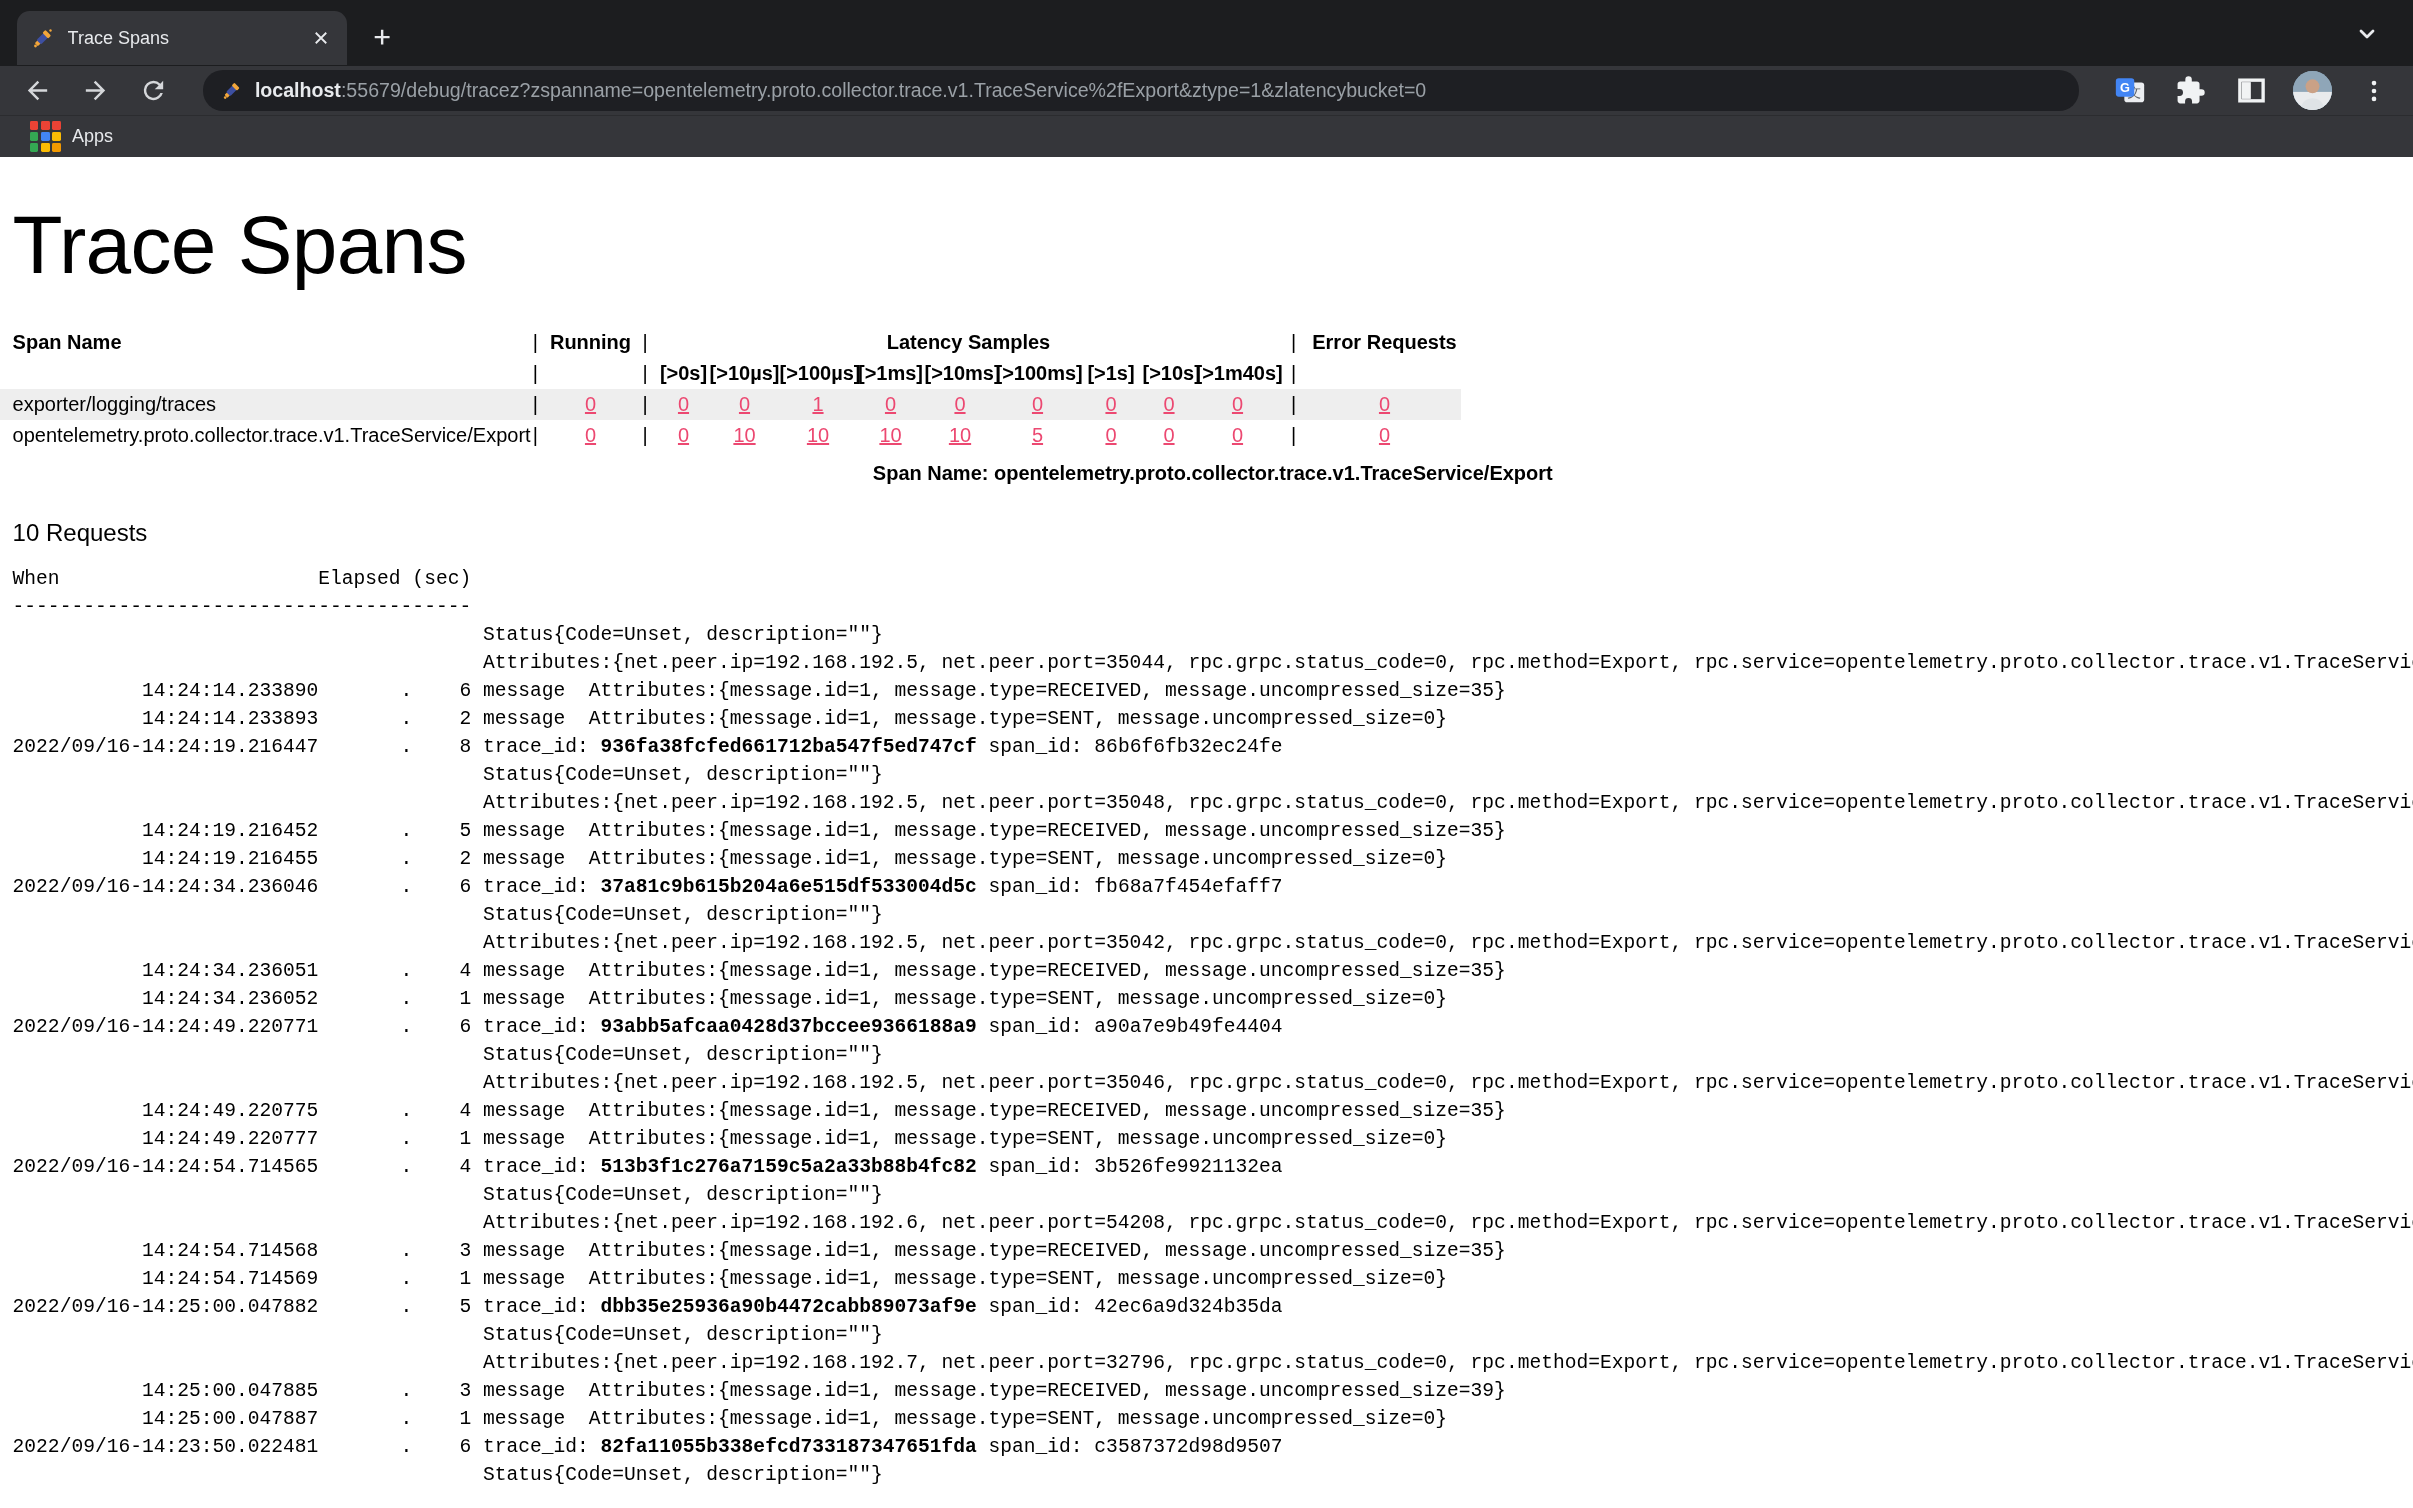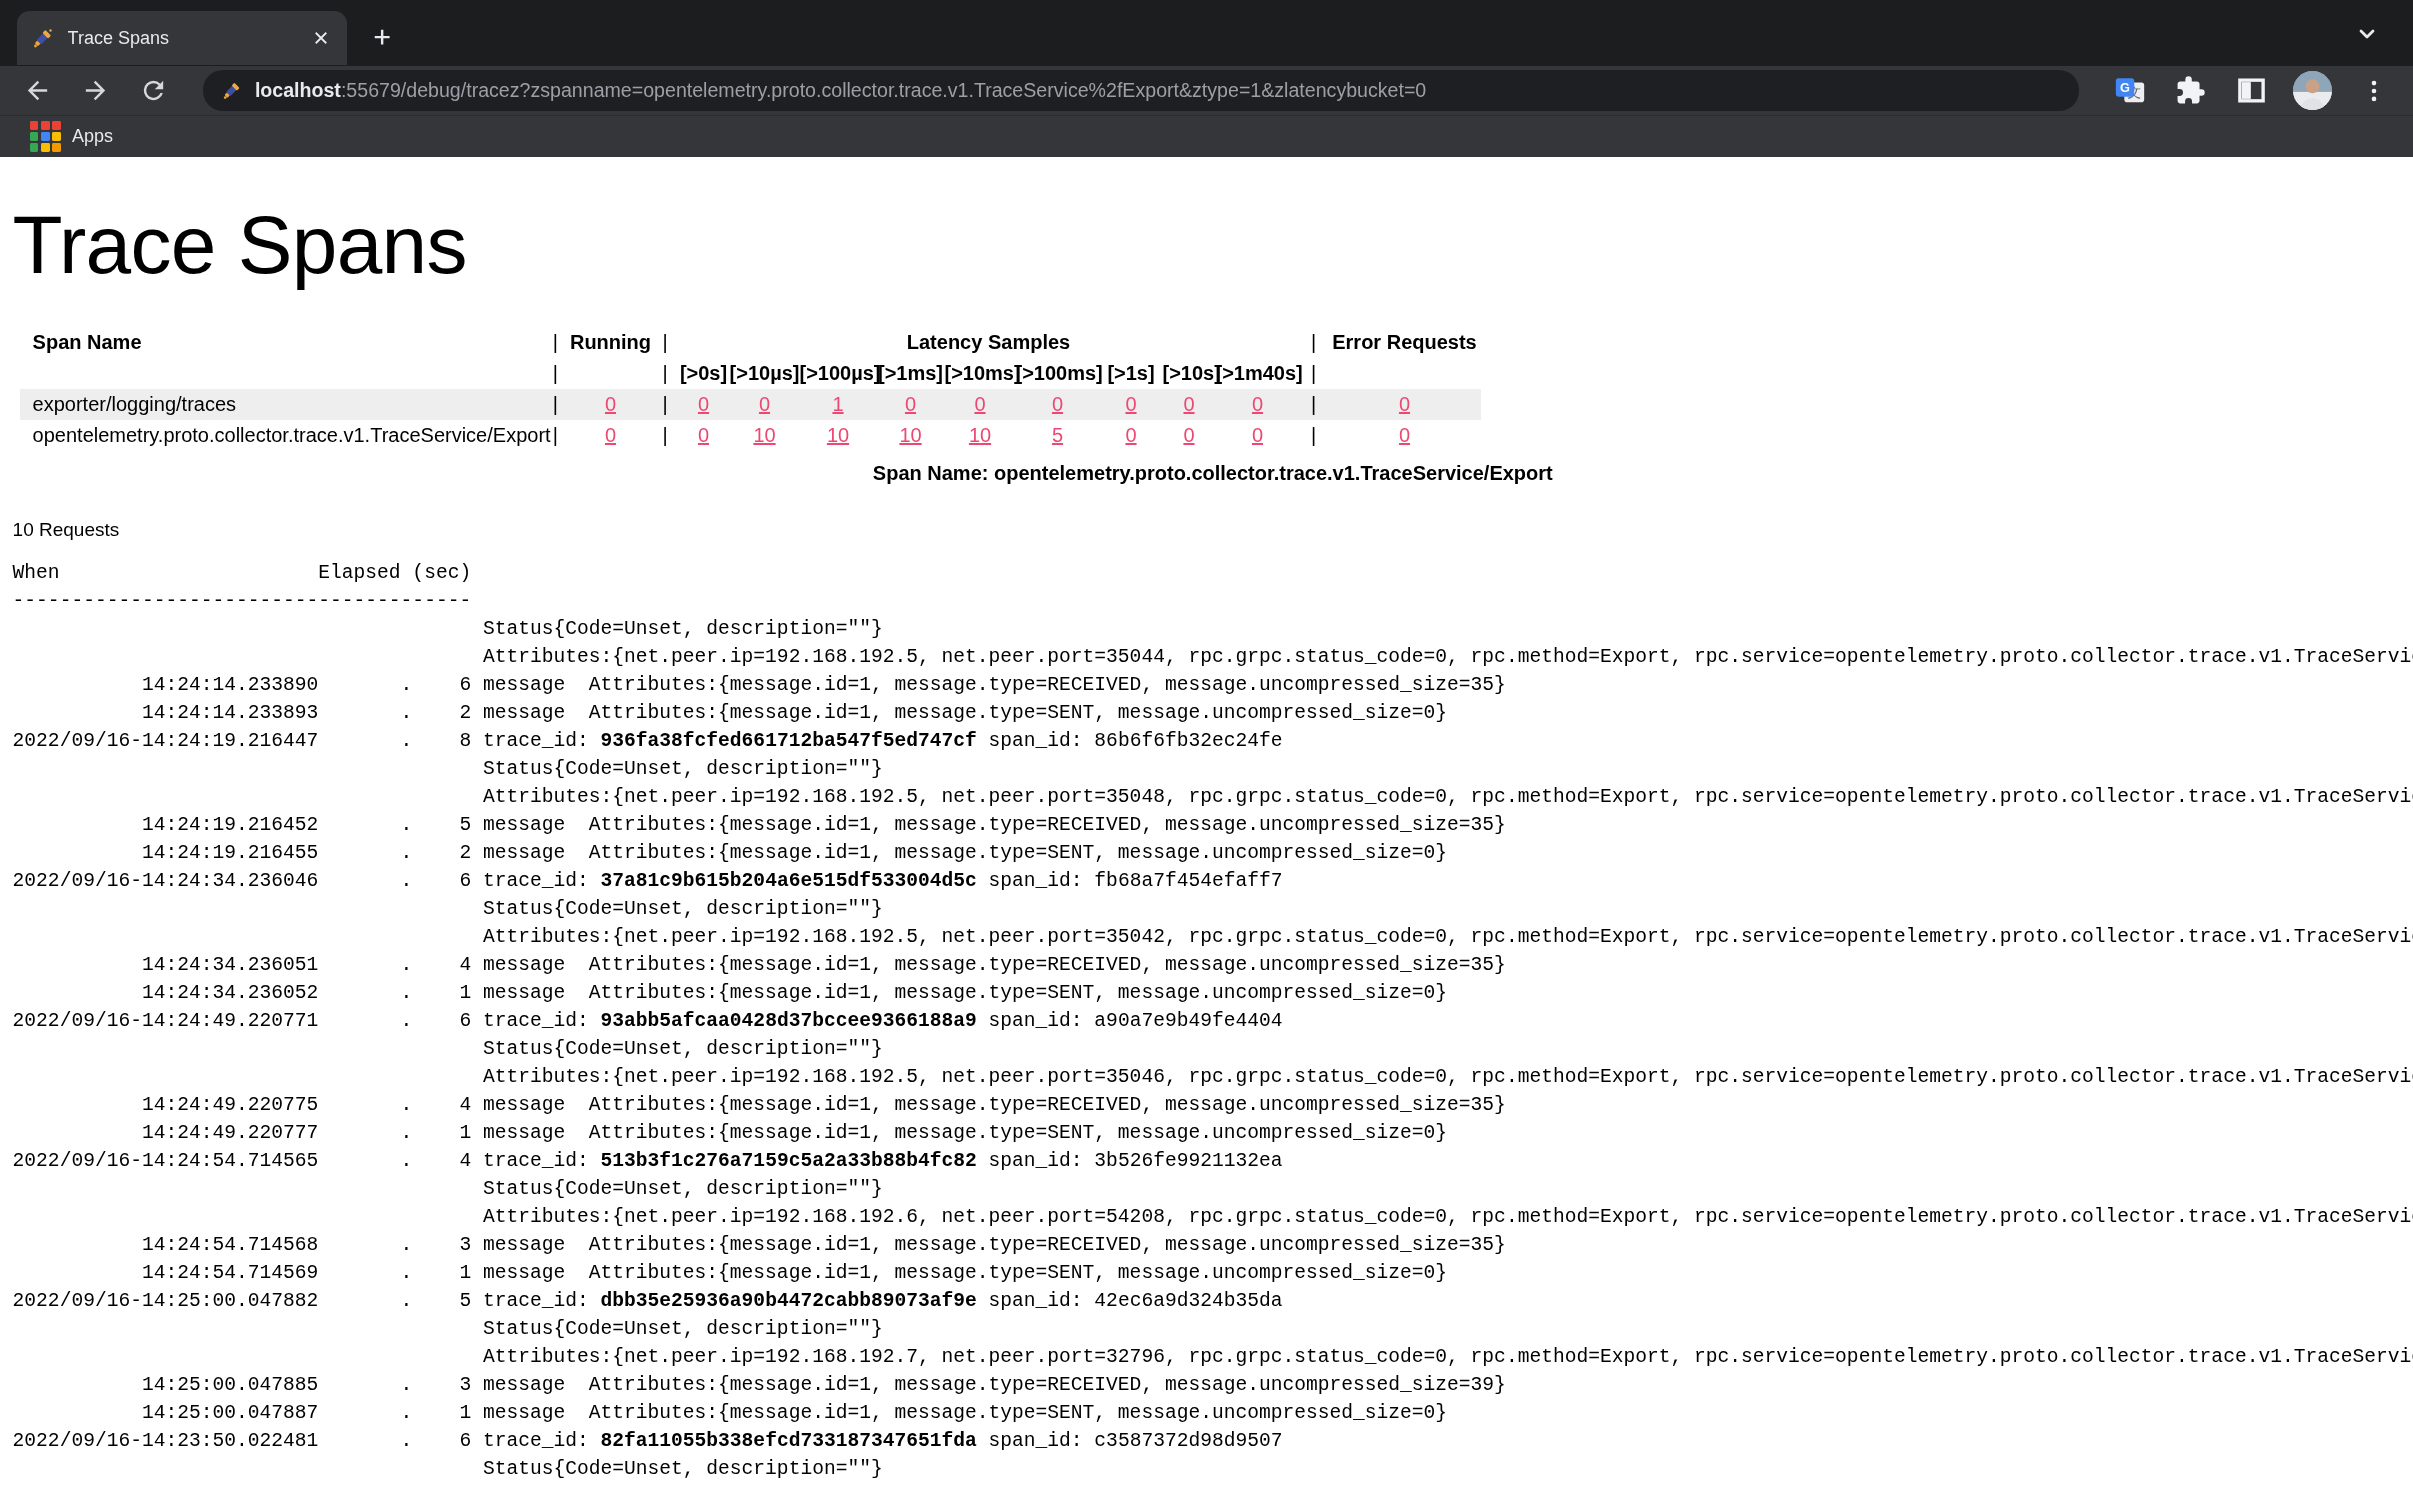--- a/index.html
+++ b/index.html
@@ -23,32 +23,32 @@
   .avatar{width:39px;height:39px;border-radius:50%;overflow:hidden;flex:0 0 auto;background:#7c99ad;}
   .bookmarks{height:41px;background:#35363a;border-top:1.4px solid #2b2c2f;display:flex;align-items:center;padding:0 30px;}
   .bookmark-item{display:flex;align-items:center;gap:11.2px;color:#e8eaed;font-size:18px;}
   .appsgrid{display:grid;grid-template-columns:repeat(3,8.4px);grid-template-rows:repeat(3,8.4px);gap:2.8px;}
   .appsgrid span{border-radius:1.4px;}
   
   .content{background:#fff;color:#000;}
   h1{font-size:82px;font-weight:400;margin:42px 0 0 12.6px;line-height:1.12;letter-spacing:-0.7px;}
   .ztable{margin-top:36px;font-size:20px;}
   .trow{display:grid;grid-template-columns:522px 26.5px 84px 25px 52px 70px 77px 68px 71px 84px 63px 53px 84px 28px 154px;
-    height:31px;align-items:center;width:1461px;margin-left:20px;}
+    height:31px;align-items:center;width:1461px;}
   .trow.shaded{background:#eeeeee;}
   .cell{white-space:nowrap;}
   .cname{padding-left:12.6px;overflow:visible;}
   .csep{text-align:center;}
   .ccenter{text-align:center;}
   .bold{font-weight:bold;}
   .lat-span{grid-column:5 / span 9;text-align:center;font-weight:bold;}
   .err-head{text-align:center;font-weight:bold;}
   a.cnt{color:var(--link,#ec4871);text-decoration:underline;cursor:pointer;}
   .span-title{font-weight:bold;font-size:20px;margin:11.2px 0 0 12.6px;text-align:center;}
-  .req-count{font-size:19px;margin:34px 0 0 12.6px;}
+  .req-count{font-size:24px;margin:34px 0 0 12.6px;}
   .log{font-family:"Liberation Mono","DejaVu Sans Mono",monospace;font-size:19.6px;margin:18px 0 0 12.6px;}
   .ln{white-space:pre;height:28px;line-height:28px;}
   .ln b{font-weight:bold;}
 </style>
 <title>Trace Spans</title></head>
 <body>
 
 <div>
   <div class="tabstrip">
     <div class="tab">

